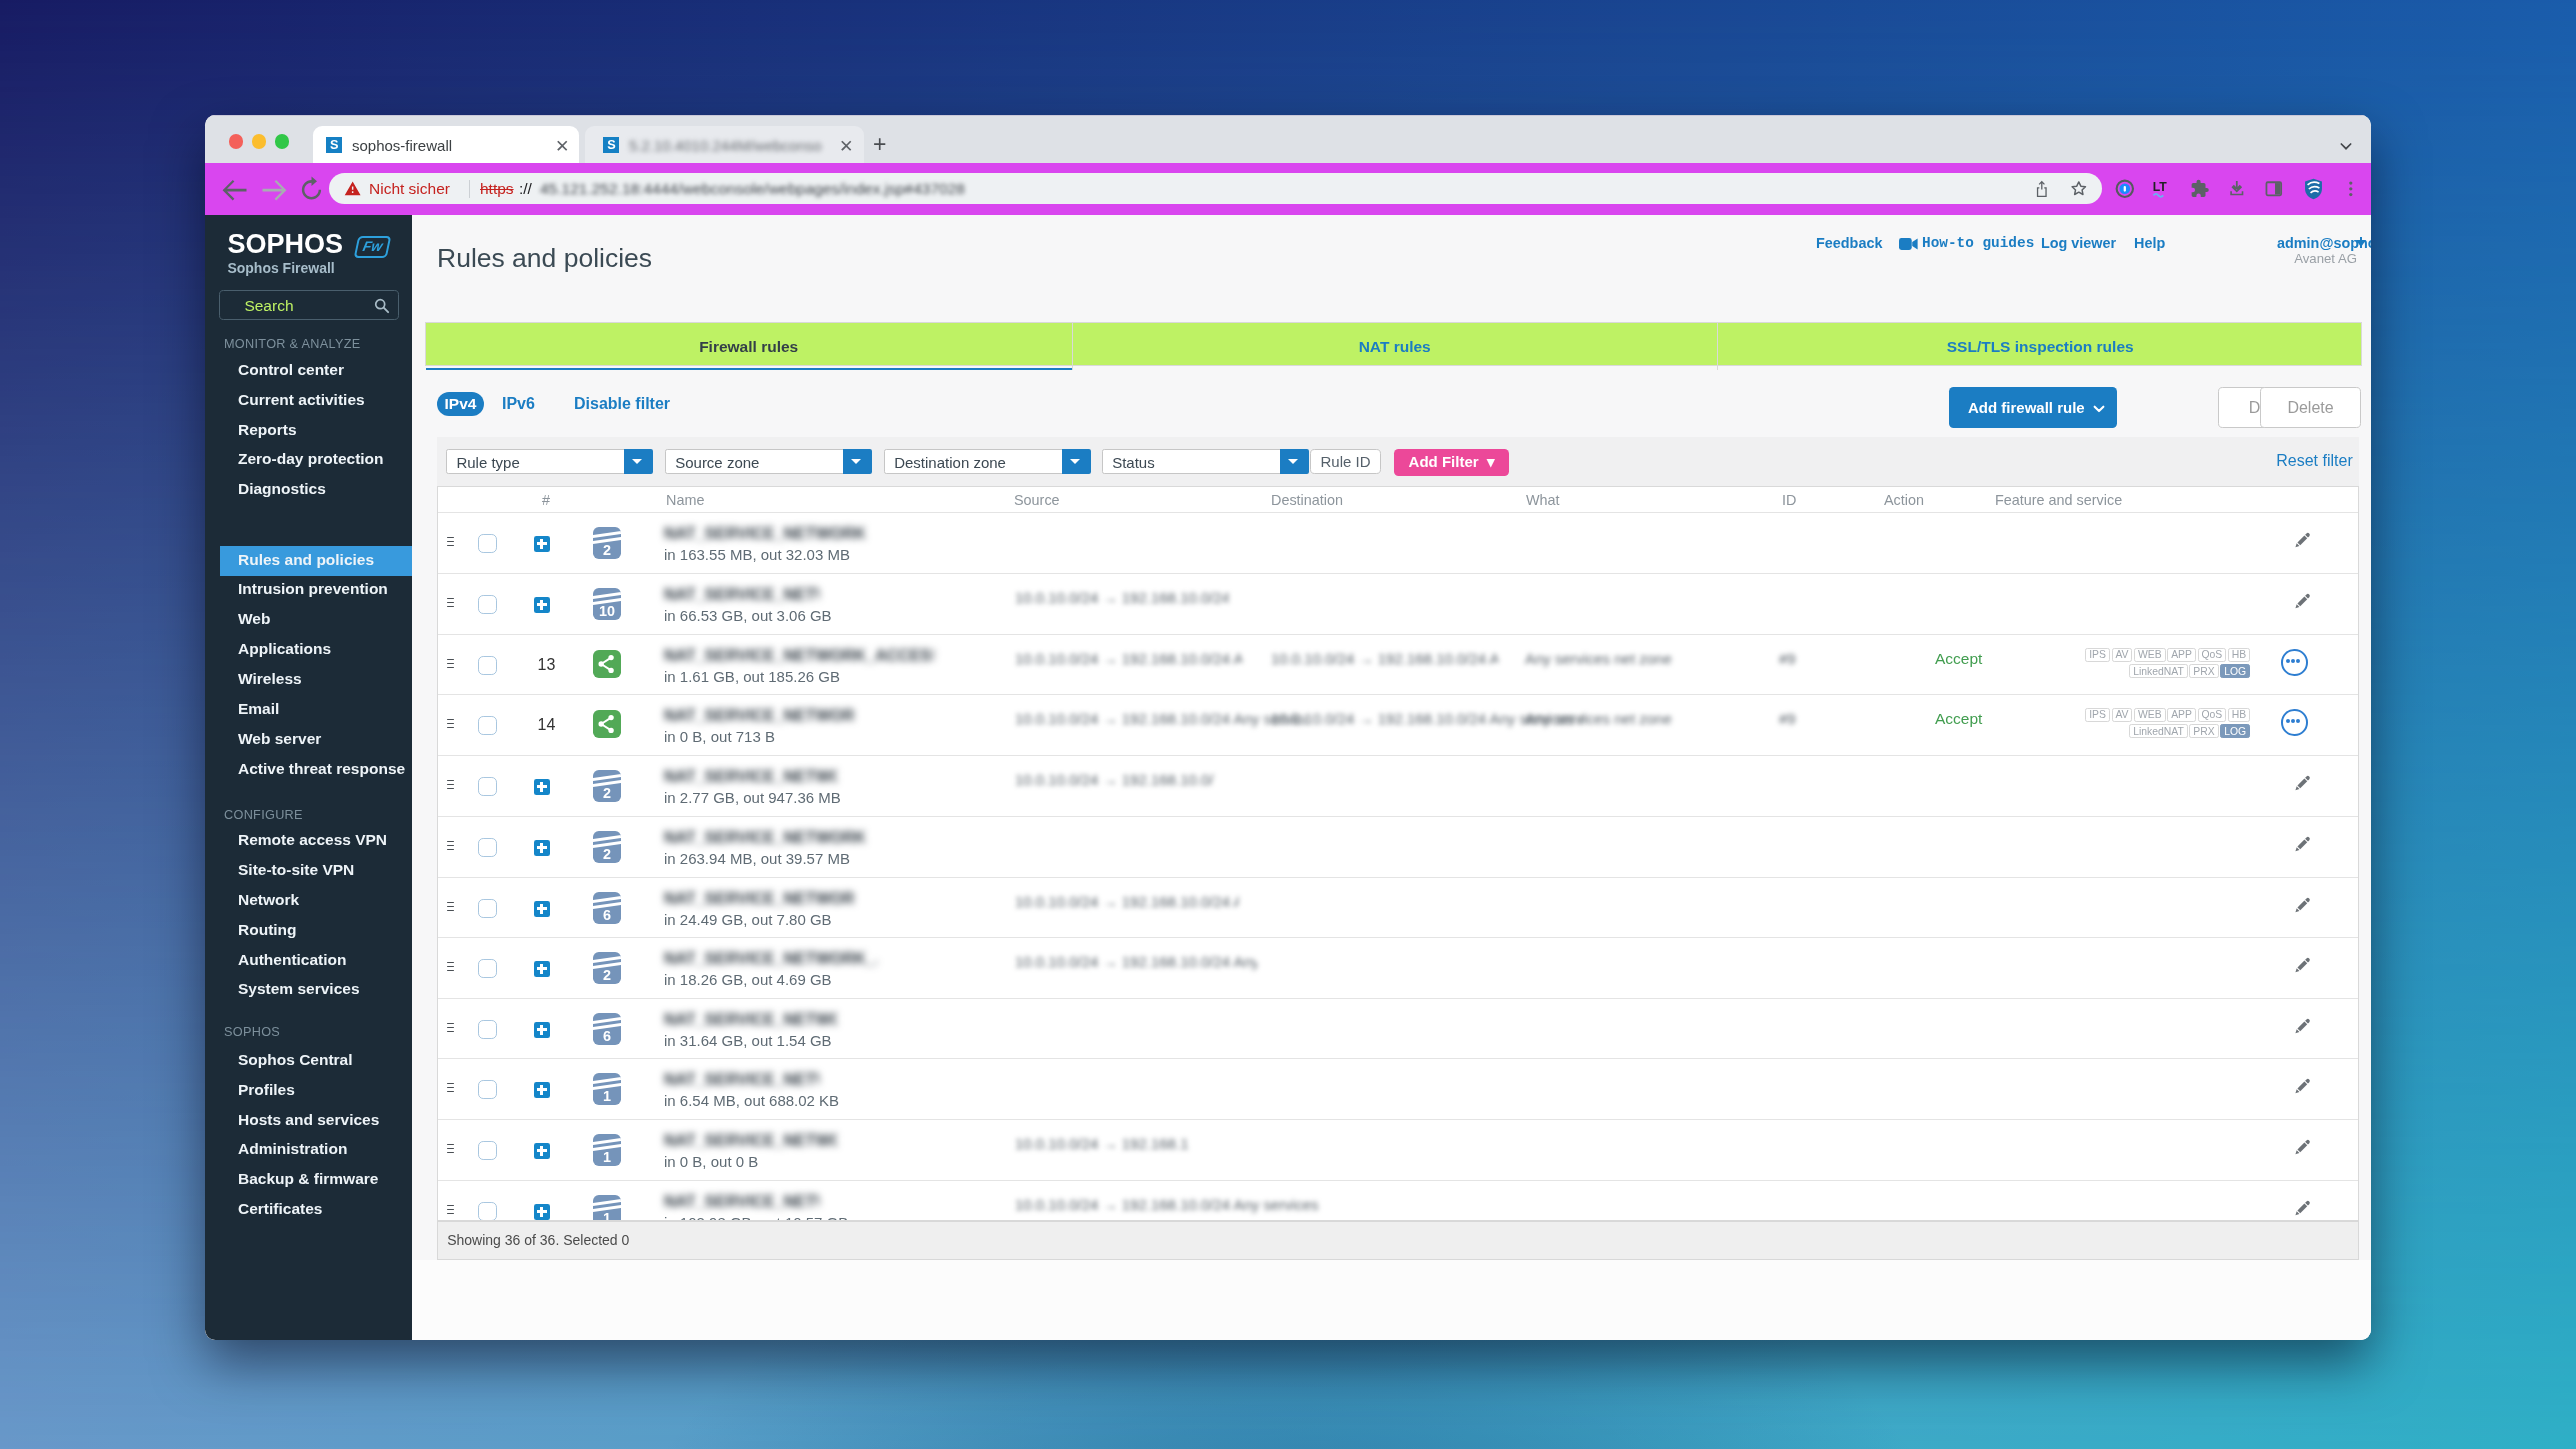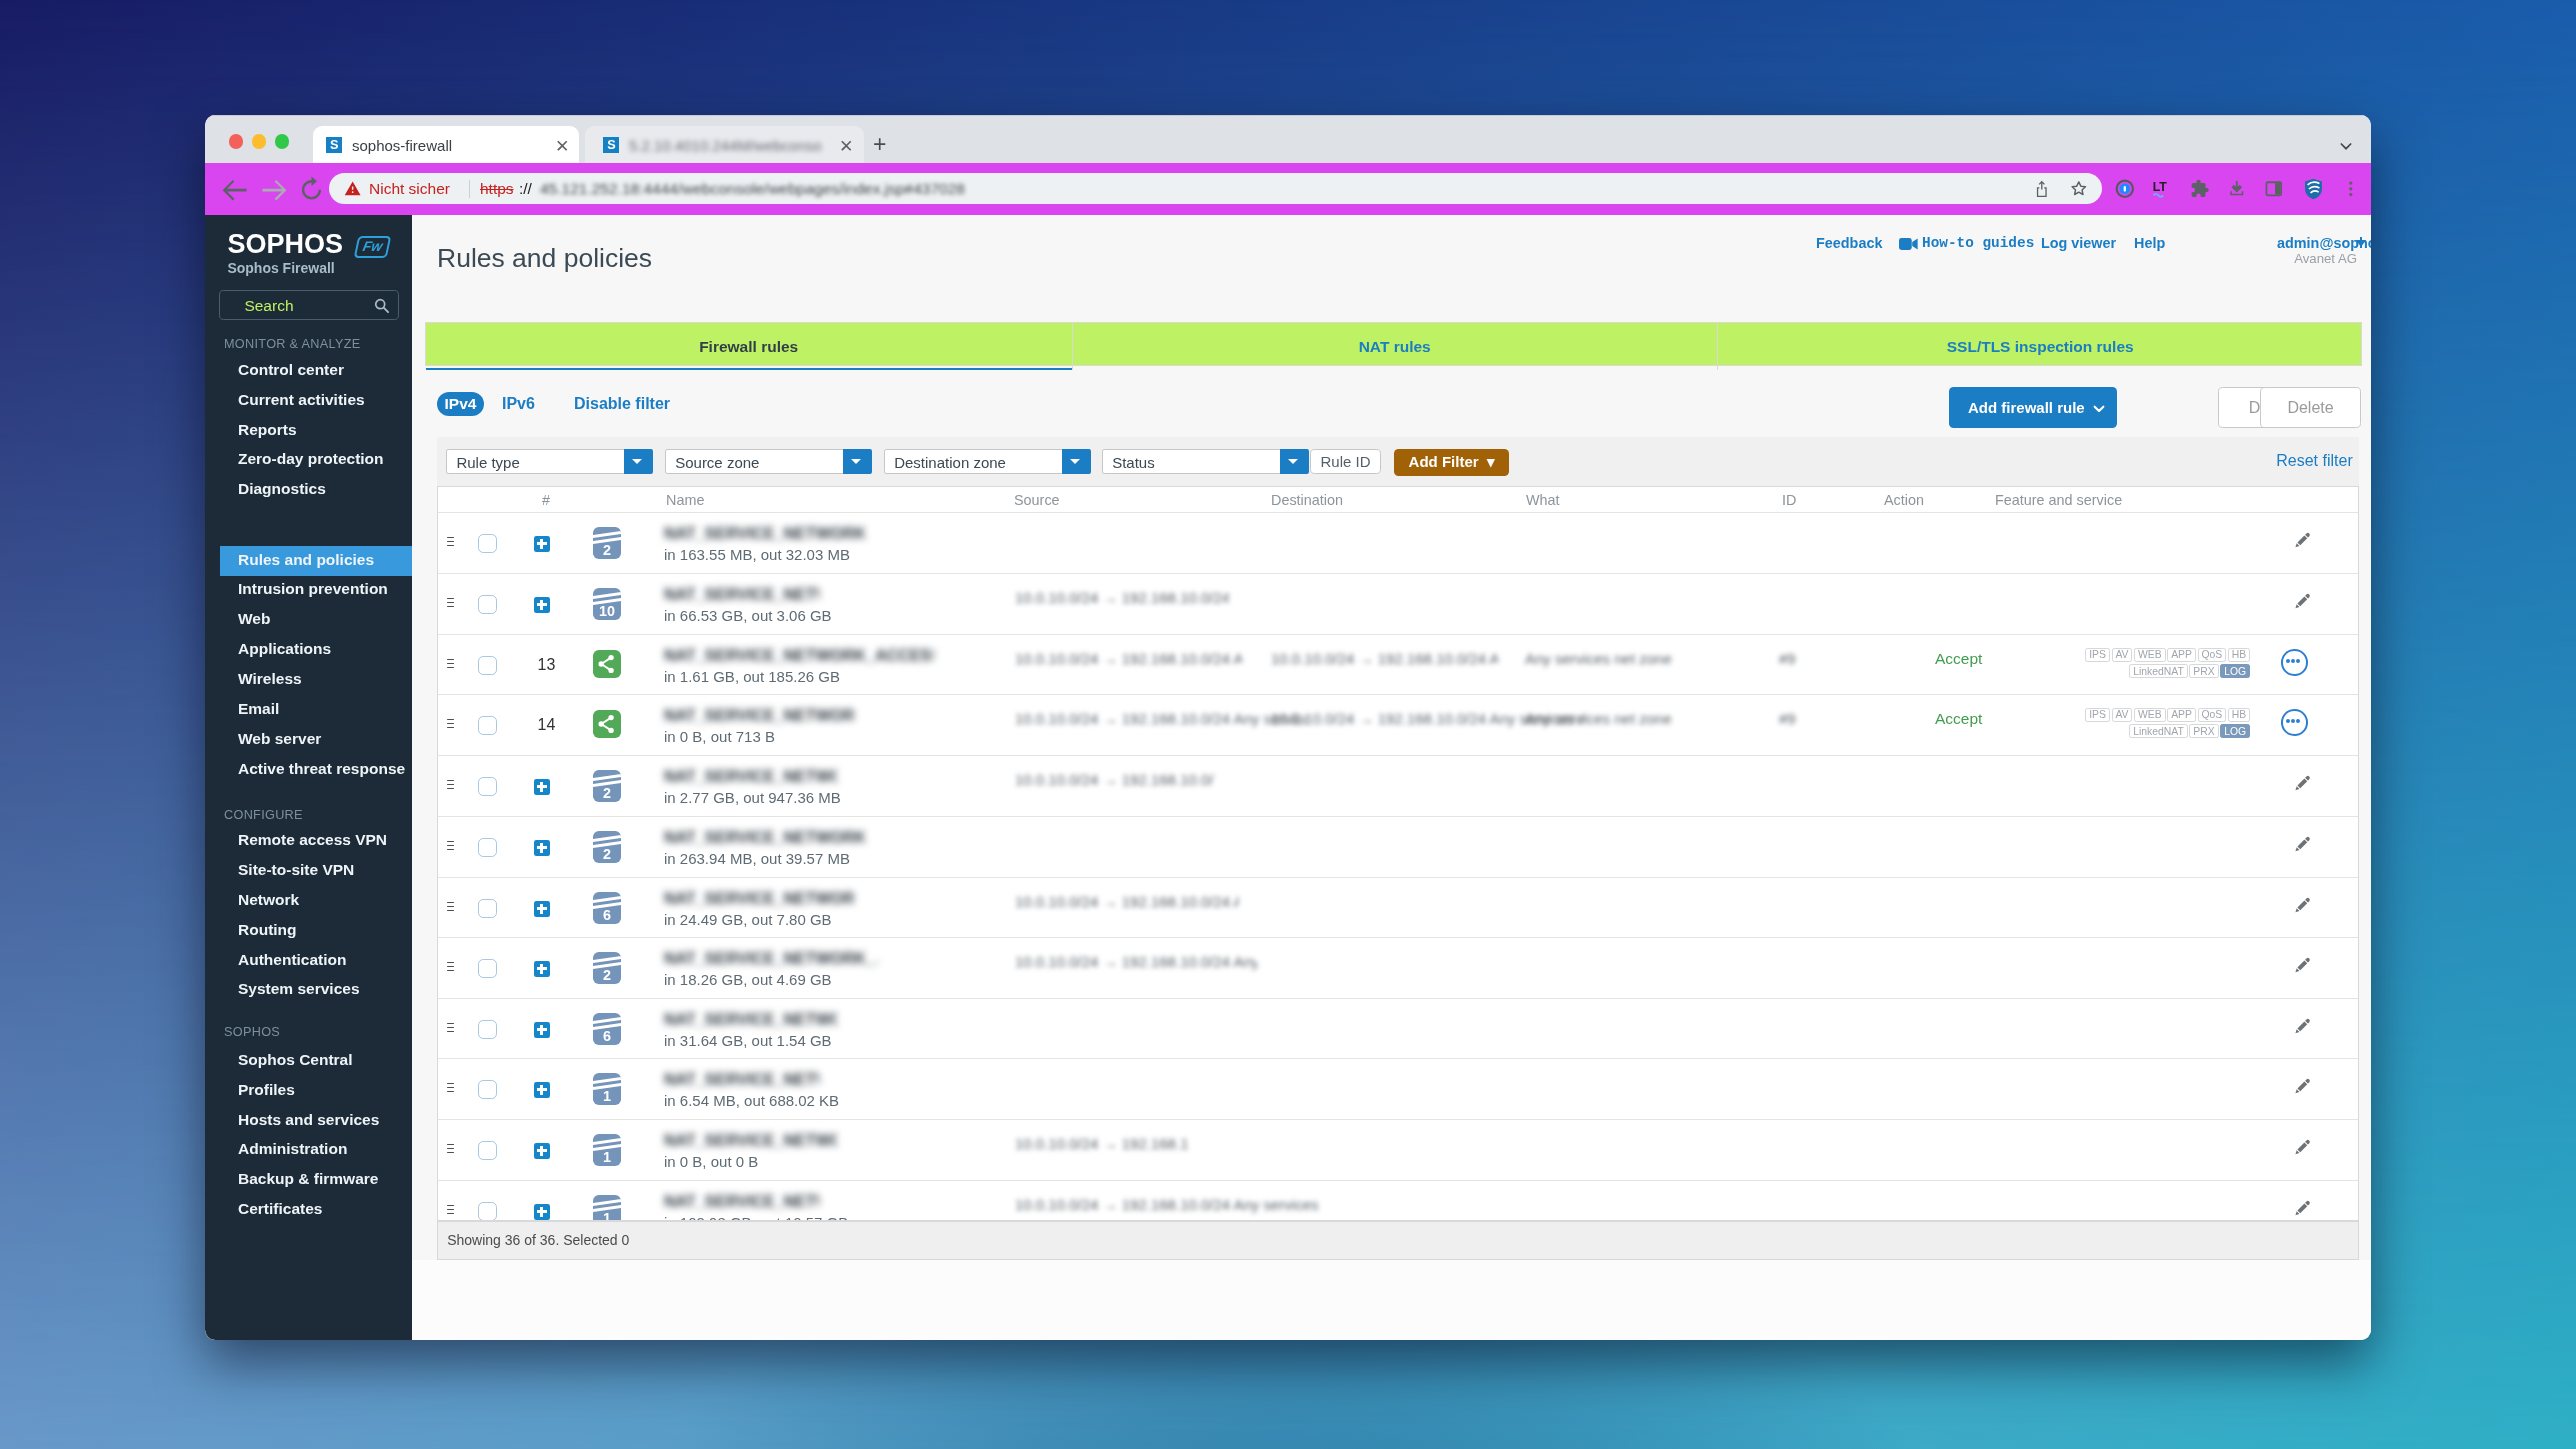--- a/index.html
+++ b/index.html
@@ -75,21 +75,21 @@
   .greybtn { position:absolute; top:172px; height:41px; background:#fff; border:1.2px solid #c9c9c9; border-radius:4.6px;
              color:#9b9b9b; font-size:16px; text-align:center; line-height:39px; }
   
   .band { position:absolute; left:25px; top:222px; width:1922px; height:49px; background:#f0f0f1; }
   .fsel { position:absolute; top:12px; width:207px; height:25px; background:#fff; border:0.6px solid #c6c6c6; border-radius:2.3px; }
   .fsel .lab { position:absolute; left:9.2px; top:4px; font-size:15px; color:#3c4852; }
   .fsel .dd { position:absolute; right:-0.6px; top:-0.6px; width:29px; height:25px; background:#1b7dc3; border-radius:0 2.3px 2.3px 0; }
   .fsel .dd:after { content:""; position:absolute; left:8.6px; top:9.8px; border:5.8px solid transparent; border-top-color:#fff; }
   .ruleid { position:absolute; left:873px; top:12px; width:71px; height:25px; background:#fff; border:0.6px solid #c6c6c6;
             border-radius:4.6px; color:#55606a; font-size:15px; text-align:center; line-height:24px; }
-  .addfilter { position:absolute; left:957px; top:12px; width:115px; height:26.5px; background:#a16207; border-radius:4.6px;
+  .addfilter { position:absolute; left:957px; top:12px; width:115px; height:26.5px; background:#ec4899; border-radius:4.6px;
                color:#fff; font-size:15px; font-weight:bold; text-align:center; line-height:26.5px; }
   .resetf { position:absolute; right:6.3px; top:15px; color:#1b7dc3; font-size:16px;margin-left:42px; }
   
   .table { position:absolute; left:25px; top:271px; width:1922px; height:735px; background:#fff;
            border:0.6px solid #d9d9d9; overflow:hidden; }
   .th { position:absolute; top:0; font-size:14.4px; color:#8d959c; }
   .row { position:absolute; left:0; width:100%; height:61px; border-top:0.6px solid #e4e4e4; }
   .drag { position:absolute; left:8.6px; top:23.6px; width:8px; height:14px; }
   .drag i { display:block; width:7.5px; height:1.7px; background:#4a4f54; border-radius:0.6px; margin-bottom:2.3px; }
   .cb { position:absolute; left:40px; top:21px; width:19px; height:19px; border:1.7px solid #a9c7e0; border-radius:5.2px; background:#fff; }

